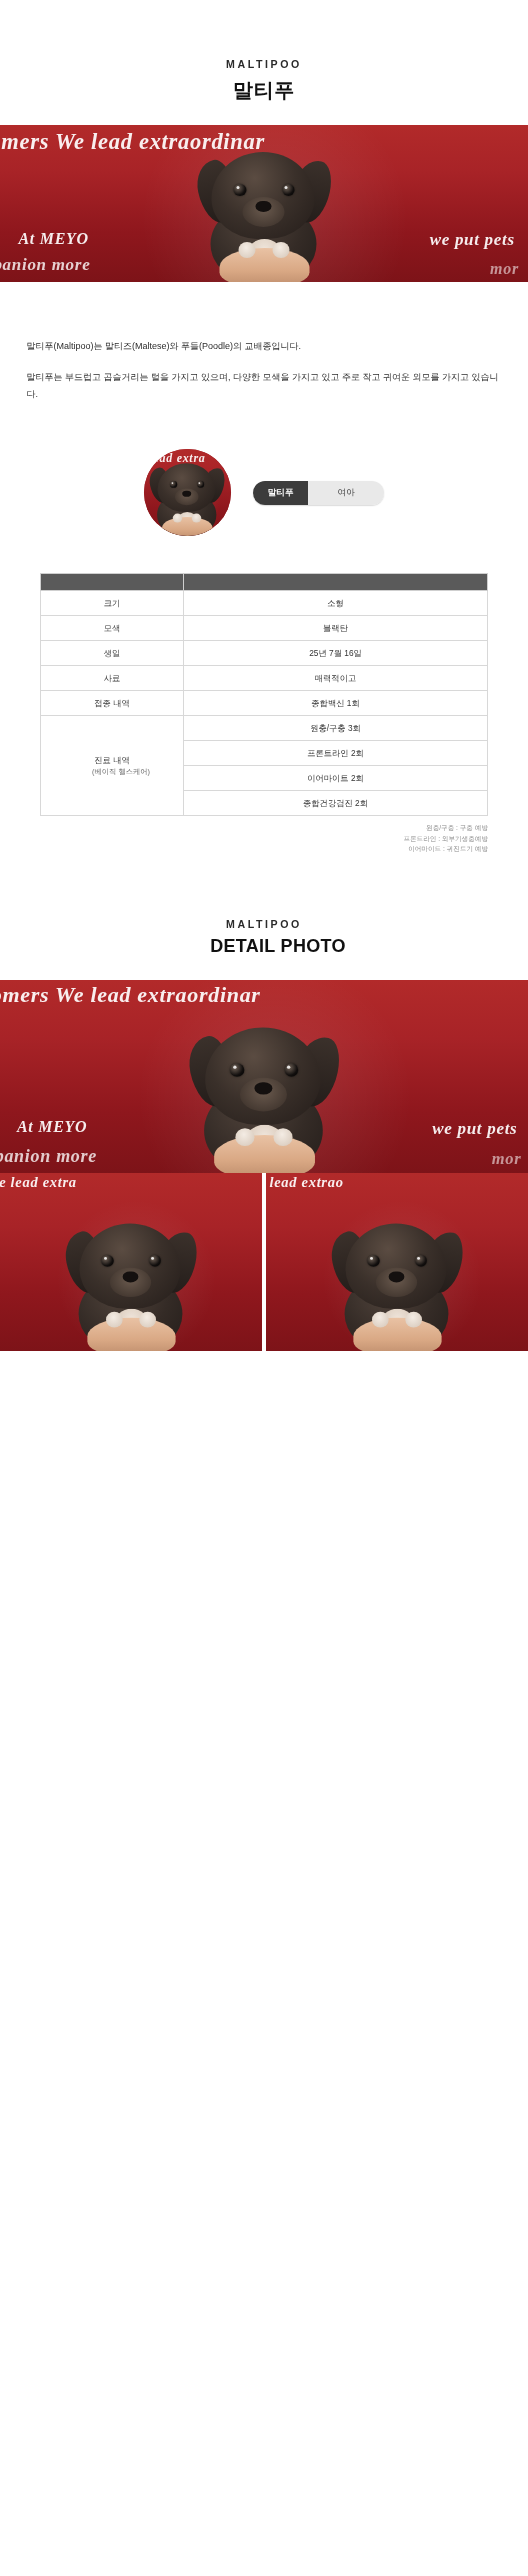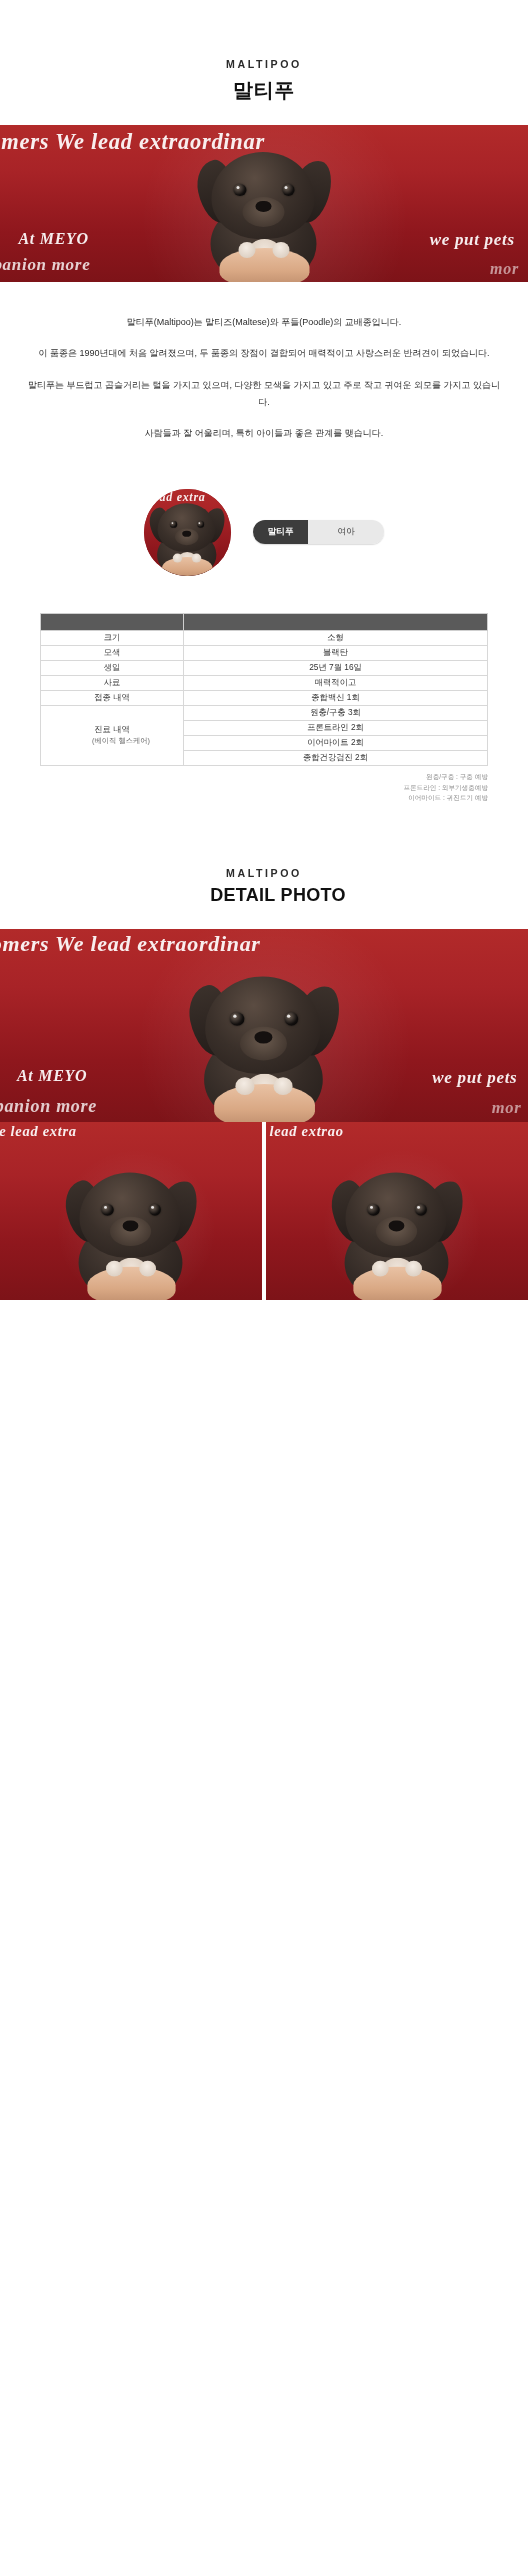--- a/index.html
+++ b/index.html
@@ -155,21 +155,22 @@
     width: 17px; height: 16px;
     background: radial-gradient(ellipse at 45% 35%, #f4ece4 0%, #dccfc2 75%, #c4b5a6 100%);
     border-radius: 50%;
   }
   .pup .paw-l { left: 57px; }
   .pup .paw-r { right: 57px; }
 
   
   .desc {
     padding: 32px 26.4px 29px;
-    text-align: center;
+    text-align: left;
+    margin-top: 24px;
   }
   .desc p {
     margin: 0 0 14.5px;
     font-size: 9px;
     line-height: 1.9;
     color: #2d2d2d;
   }
   .desc p:last-child { margin-bottom: 0; }
 
   
@@ -230,21 +231,21 @@
     color: #333333;
   }
   table.spec th {
     background: #5a5a5a;
     height: 17px;
     border: 0.7px solid #cfcfcf;
   }
   table.spec th.l { width: 32%; }
   table.spec td {
     border: 0.7px solid #d8d8d8;
-    height: 15px;
+    height: 25px;
     text-align: center;
     vertical-align: middle;
     background: #ffffff;
   }
   table.spec td.label {
     color: #3a3a3a;
     font-size: 8.3px;
   }
   table.spec td.label small {
     display: block;
@@ -334,23 +335,21 @@
       <div class="eye-l"></div>
       <div class="eye-r"></div>
       <div class="hand"></div>
       <div class="paw-l"></div>
       <div class="paw-r"></div>
     </div>
   </div>
 
   <div class="desc">
     <p>말티푸(Maltipoo)는 말티즈(Maltese)와 푸들(Poodle)의 교배종입니다.</p>
-    <p>이 품종은 1990년대에 처음 알려졌으며, 두 품종의 장점이 결합되어 매력적이고 사랑스러운 반려견이 되었습니다.</p>
     <p>말티푸는 부드럽고 곱슬거리는 털을 가지고 있으며, 다양한 모색을 가지고 있고 주로 작고 귀여운 외모를 가지고 있습니다.</p>
-    <p>사람들과 잘 어울리며, 특히 아이들과 좋은 관계를 맺습니다.</p>
   </div>
 
   <div class="profile">
     <div class="avatar">
       <div class="photo-bg">
         <div class="bannertext at1">e lead extra</div>
       </div>
       <div class="pup">
         <div class="body"></div>
         <div class="chest"></div>

